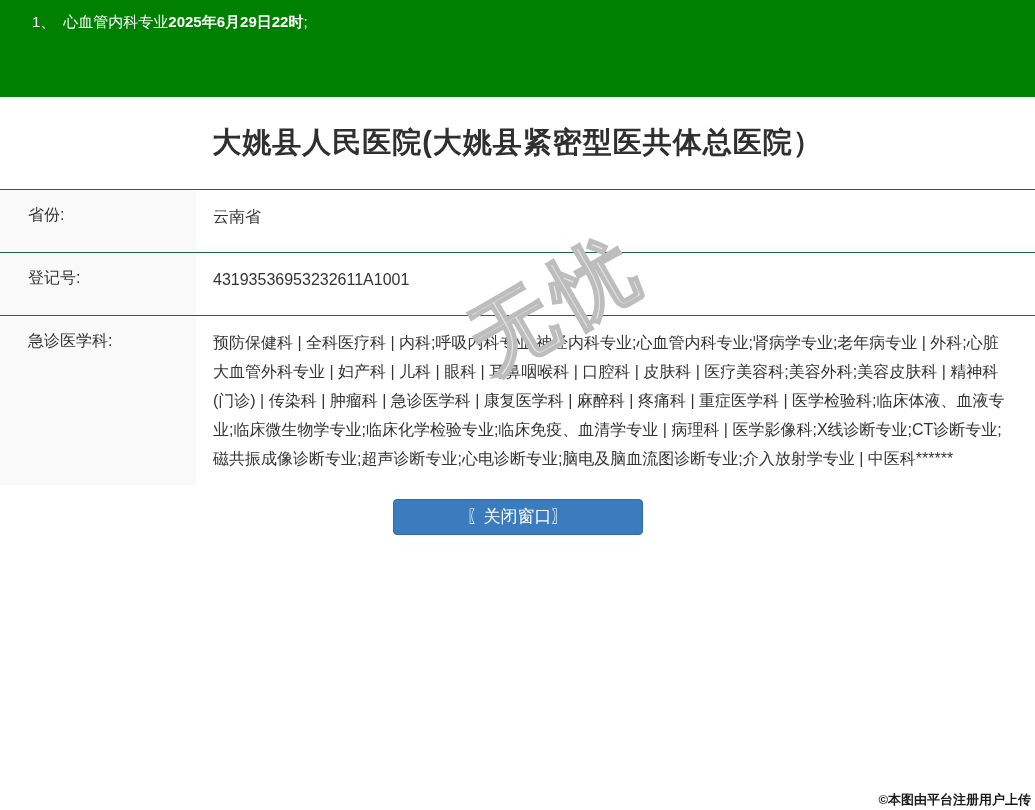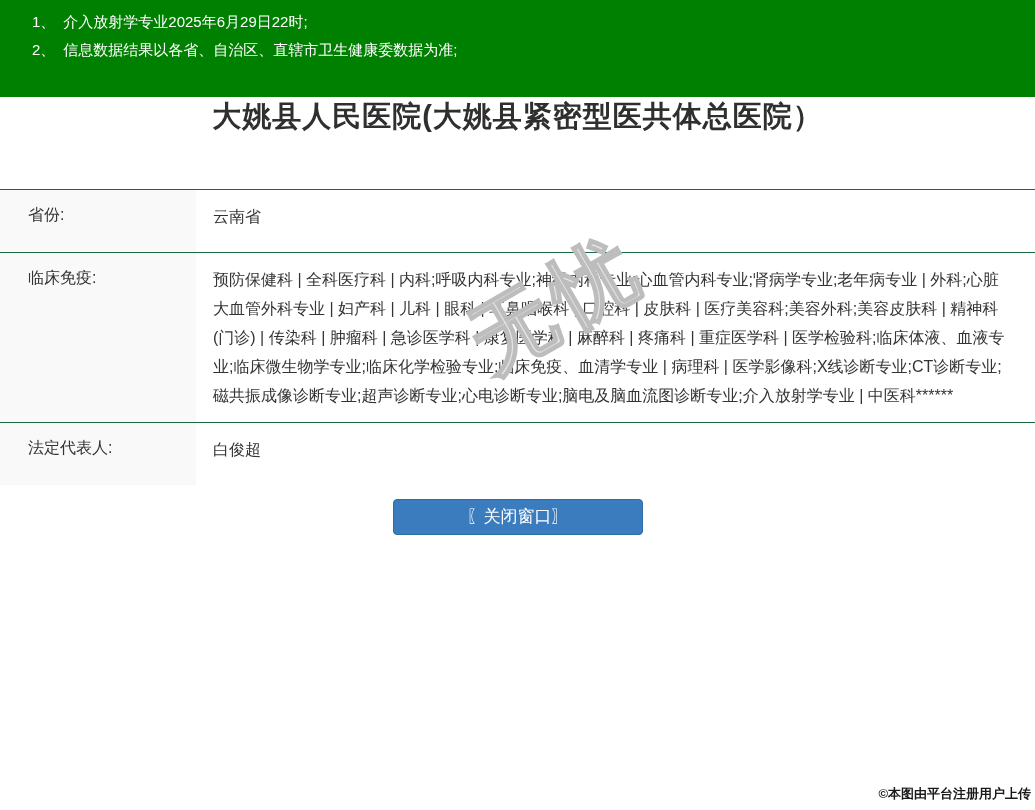--- a/index.html
+++ b/index.html
@@ -22,25 +22,26 @@
   .notice{
     width:100%;
     height:97px;
     background:var(--green);
     color:#ffffff;
     padding:8px 10px 0 32px;
     font-size:15px;
     line-height:28px;
   }
   .notice-line .num{margin-right:8px;}
-  .notice-line b{font-weight:normal;margin-top:35px;}
+  .notice-line b{font-weight:bold;margin-top:35px;}
   
   .title-wrap{
     height:92px;
     display:flex;
+    align-items:center;
     justify-content:center;
   }
   .title-wrap h1{
     font-size:29px;
     font-weight:bold;
     color:#2f2f2f;
     letter-spacing:1px;
   }
   
   table{
@@ -96,57 +97,54 @@
     color:rgba(255,255,255,0.45);
     -webkit-text-stroke:2px #bdbdbd;
     text-shadow:0 0 1px #cccccc;
     pointer-events:none;
     white-space:nowrap;
   }
   
   .credit{
     position:absolute;
     right:4px;
-    bottom:7px;
+    bottom:1px;
     font-size:13px;
     font-weight:bold;
     color:#1a1a1a;
     text-shadow:-1px -1px 0 #fff,1px -1px 0 #fff,-1px 1px 0 #fff,1px 1px 0 #fff;
     z-index:6;
   }
 </style>
 </head>
 <body>
 
 <div class="notice">
   <div class="notice-line">
-    <span class="num">1、</span><span>介入放射学专业</span><b>2025年6月29日22时</b><span>;</span>
-  </div>
-  <div class="notice-line">
-    <span class="num">2、</span><span>信息数据结果以各省、自治区、直辖市卫生健康委数据为准;</span><b></b><span></span>
+    <span class="num">1、</span><span>心血管内科专业</span><b>2025年6月29日22时</b><span>;</span>
   </div>
 </div>
 
 <div class="title-wrap">
   <h1>大姚县人民医院(大姚县紧密型医共体总医院）</h1>
 </div>
 
 <table>
   <tbody>
       <tr>
         <th>省份:</th>
         <td>云南省</td>
       </tr>
       <tr>
-        <th>临床免疫:</th>
-        <td>预防保健科 | 全科医疗科 | 内科;呼吸内科专业;神经内科专业;心血管内科专业;肾病学专业;老年病专业 | 外科;心脏大血管外科专业 | 妇产科 | 儿科 | 眼科 | 耳鼻咽喉科 | 口腔科 | 皮肤科 | 医疗美容科;美容外科;美容皮肤科 | 精神科(门诊) | 传染科 | 肿瘤科 | 急诊医学科 | 康复医学科 | 麻醉科 | 疼痛科 | 重症医学科 | 医学检验科;临床体液、血液专业;临床微生物学专业;临床化学检验专业;临床免疫、血清学专业 | 病理科 | 医学影像科;X线诊断专业;CT诊断专业;磁共振成像诊断专业;超声诊断专业;心电诊断专业;脑电及脑血流图诊断专业;介入放射学专业 | 中医科******</td>
+        <th>登记号:</th>
+        <td>43193536953232611A1001</td>
       </tr>
       <tr>
-        <th>法定代表人:</th>
-        <td>白俊超</td>
+        <th>急诊医学科:</th>
+        <td>预防保健科 | 全科医疗科 | 内科;呼吸内科专业;神经内科专业;心血管内科专业;肾病学专业;老年病专业 | 外科;心脏大血管外科专业 | 妇产科 | 儿科 | 眼科 | 耳鼻咽喉科 | 口腔科 | 皮肤科 | 医疗美容科;美容外科;美容皮肤科 | 精神科(门诊) | 传染科 | 肿瘤科 | 急诊医学科 | 康复医学科 | 麻醉科 | 疼痛科 | 重症医学科 | 医学检验科;临床体液、血液专业;临床微生物学专业;临床化学检验专业;临床免疫、血清学专业 | 病理科 | 医学影像科;X线诊断专业;CT诊断专业;磁共振成像诊断专业;超声诊断专业;心电诊断专业;脑电及脑血流图诊断专业;介入放射学专业 | 中医科******</td>
       </tr>
     </tbody>
 </table>
 
 <div class="btn-wrap">
   <button class="close-btn">〖关闭窗口〗</button>
 </div>
 
 <div class="watermark">无忧</div>
 

